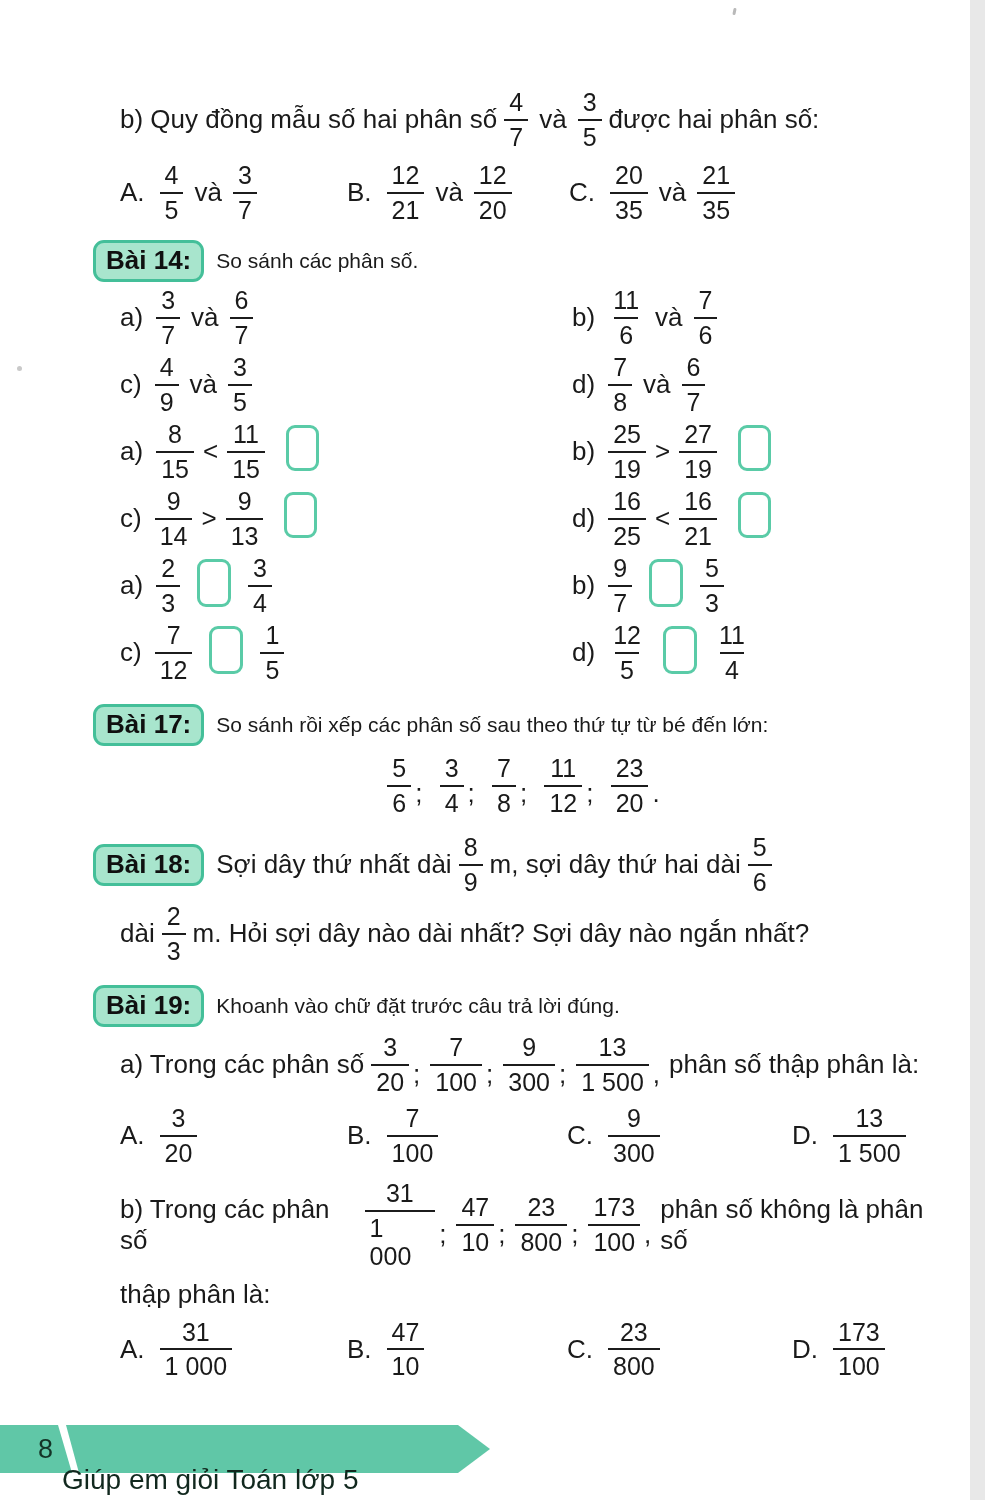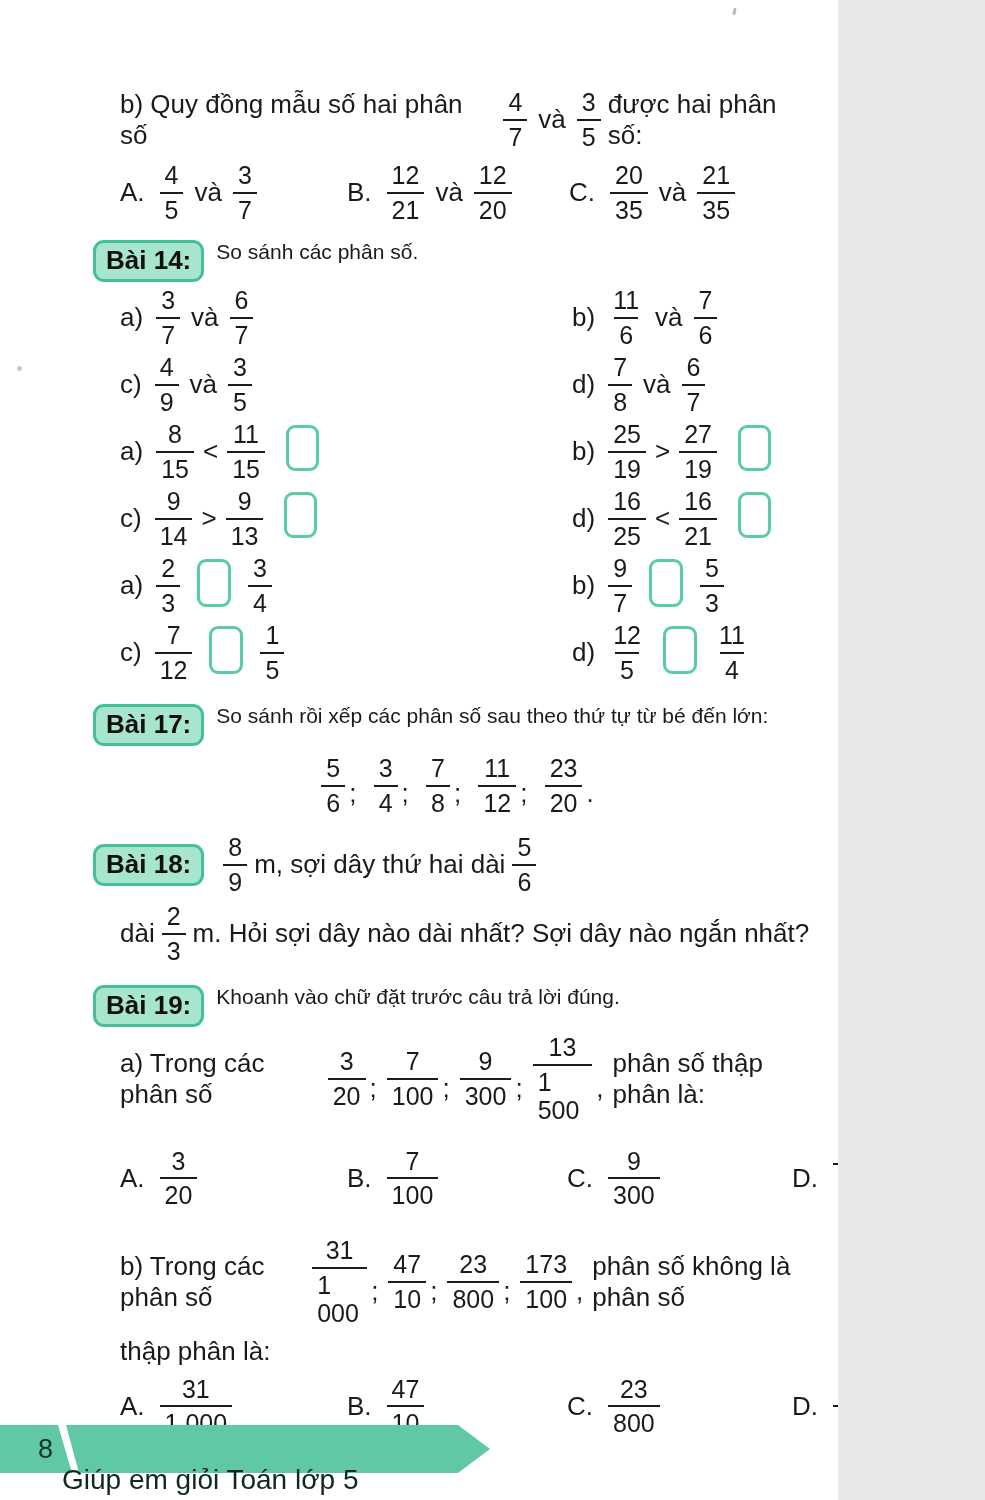--- a/index.html
+++ b/index.html
@@ -1,28 +1,28 @@
 <!DOCTYPE html>
 <html><head>
 <meta charset="utf-8">
 <style>
   html,body{margin:0;padding:0;background:#e8e8e8;}
-  .page{position:relative;width:838px;height:1500px;background:#ffffff;overflow:hidden;
+  .page{position:relative;width:970px;height:1500px;background:#ffffff;overflow:hidden;
         font-family:"Liberation Sans", sans-serif;color:#1a1a1a;font-size:26px;}
   .content{position:absolute;left:93px;top:82px;right:20px;}
   .indent{padding-left:27px;}
   
   .frac{display:inline-flex;flex-direction:column;align-items:center;vertical-align:middle;
         margin:0 7px;font-size:25px;line-height:1.14;}
   .frac .num{display:block;padding:0 5px 2px;}
   .frac .den{display:block;padding:2px 5px 0;border-top:2.5px solid #1c1c1c;}
   
   .badge{display:inline-block;background:#a8e5cd;border:3px solid #44bf99;border-radius:11px;
          padding:2px 10px 3px;font-weight:bold;font-size:26px;color:#101010;margin-right:12px;}
-  .hline{margin-top:16px;display:flex;align-items:flex-start;}
+  .hline{margin-top:16px;display:flex;align-items:center;}
   .htitle{font-size:21px;}
   
   .grid2{display:grid;grid-template-columns:452px 1fr;align-items:center;margin-top:4px;}
   .item{display:flex;align-items:center;min-height:60px;}
   .ilabel{margin-right:6px;}
   .conj{margin:0 4px;}
   .op{margin:0 2px;}
   
   .ansbox{display:inline-block;width:27px;height:40px;border:3px solid #5acba7;border-radius:9px;
           background:#fff;vertical-align:middle;margin-left:14px;margin-top:-8px;}
@@ -298,20 +298,21 @@
           <span class="den">12</span>
         </span><span class="sep">;</span>
       <span class="frac">
           <span class="num">23</span>
           <span class="den">20</span>
         </span><span class="sep">.</span>
     </div>
 
     <div class="para mt16">
       <span class="badge">Bài 18:</span>
+      <span>Sợi dây thứ nhất dài</span>
       <span class="frac">
           <span class="num">8</span>
           <span class="den">9</span>
         </span>
       <span>m, sợi dây thứ hai dài</span>
       <span class="frac">
           <span class="num">5</span>
           <span class="den">6</span>
         </span>
     </div>

